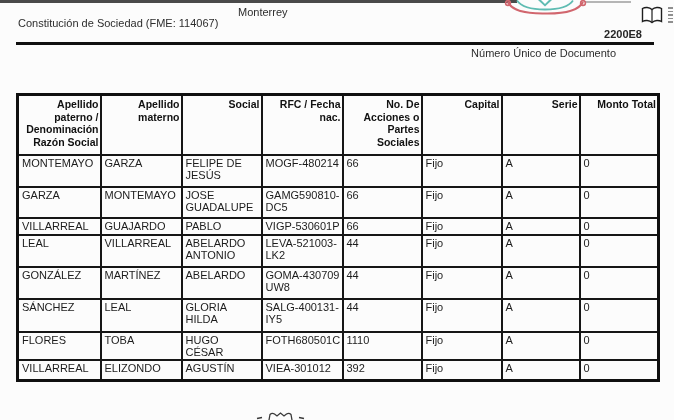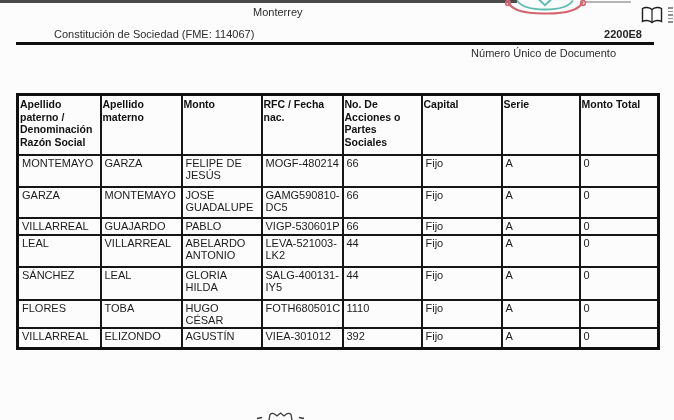--- a/index.html
+++ b/index.html
@@ -5,41 +5,41 @@
   html,body{margin:0;padding:0;}
   body{
     width:674px;height:420px;position:relative;overflow:hidden;
     background:#fcfcfc;color:#1f1f1f;
     font-family:"Liberation Sans",sans-serif;
   }
   .abs{position:absolute;}
   .hdr-text{font-size:11px;color:#2d2d2d;}
   #top-strip{left:0;top:0;width:517px;height:3px;background:#4a4a4a;}
   #top-strip-light{left:585px;top:1px;width:46px;height:2px;background:#b5b5b5;}
-  #city{left:253px;top:6px;}
-  #doc-title{left:18px;top:28px;margin-left:36px;}
+  #city{left:238px;top:6px;}
+  #doc-title{left:18px;top:17px;}
   #doc-number{top:28px;right:32px;font-weight:bold;color:#262626;margin-left:20px;}
   #header-rule{left:16px;top:42px;width:638px;height:3px;background:#101010;}
   #doc-number-label{top:47px;right:58px;}
   #seal-crest{left:503px;top:0;}
   #book-icon{left:641px;top:5px;}
   #edge-microtext{left:668px;top:7px;width:6px;}
   #edge-microtext i{display:block;width:5px;height:1.5px;background:#8f8f8f;margin:0 0 2px 0;}
   #watermark{left:256px;top:412px;}
   #doc-table{
     position:absolute;left:16px;top:93px;width:641px;
     border-collapse:collapse;table-layout:fixed;
     border:3px solid #101010;
   }
   #doc-table th,#doc-table td{
     border:2px solid #161616;white-space:pre-line;overflow:hidden;vertical-align:top;
   }
   #doc-table th{
     font-size:10.5px;font-weight:bold;line-height:12.5px;
-    padding:2px 1px 0;text-align:left;color:#111;
+    padding:2px 1px 0;text-align:right;color:#111;
   }
   #doc-table td{
     font-size:11px;font-weight:normal;line-height:12.5px;
     padding:1px 0 0 3px;text-align:left;color:#1c1c1c;
   }
 </style>
 </head>
 <body>
 
 <div class="abs" id="top-strip"></div>
@@ -86,21 +86,21 @@
       <col style="width:79px">
   </colgroup>
   <tbody>
       <tr style="height:60px">
     <th>Apellido
 paterno /
 Denominación
 Razón Social</th>
     <th>Apellido
 materno</th>
-    <th>Monto</th>
+    <th>Social</th>
     <th>RFC / Fecha
 nac.</th>
     <th>No. De
 Acciones o
 Partes
 Sociales</th>
     <th>Capital</th>
     <th>Serie</th>
     <th>Monto Total</th>
   </tr>
@@ -142,20 +142,31 @@
     <td>VILLARREAL</td>
     <td>ABELARDO
 ANTONIO</td>
     <td>LEVA-521003-
 LK2</td>
     <td>44</td>
     <td>Fijo</td>
     <td>A</td>
     <td>0</td>
   </tr>
+  <tr style="height:32px">
+    <td>GONZÁLEZ</td>
+    <td>MARTÍNEZ</td>
+    <td>ABELARDO</td>
+    <td>GOMA-430709
+UW8</td>
+    <td>44</td>
+    <td>Fijo</td>
+    <td>A</td>
+    <td>0</td>
+  </tr>
   <tr style="height:33px">
     <td>SÁNCHEZ</td>
     <td>LEAL</td>
     <td>GLORIA
 HILDA</td>
     <td>SALG-400131-
 IY5</td>
     <td>44</td>
     <td>Fijo</td>
     <td>A</td>

